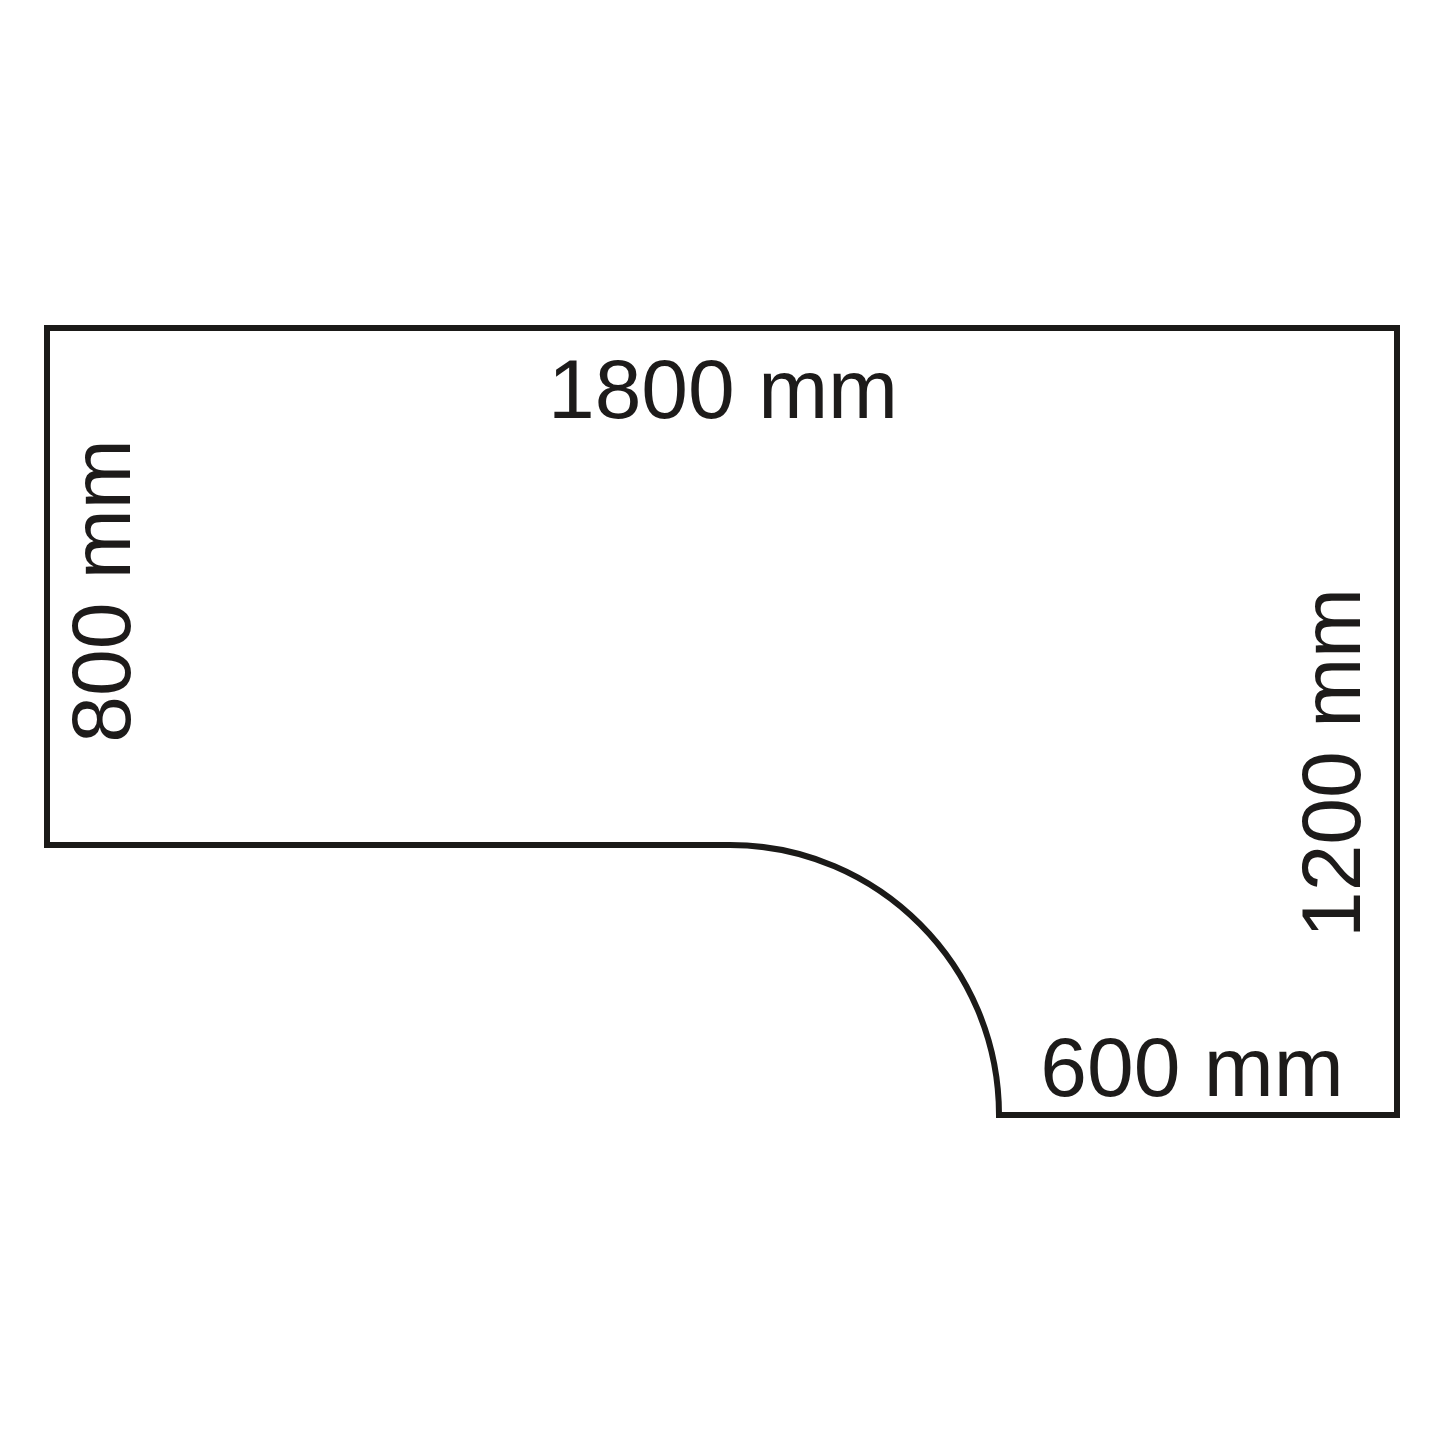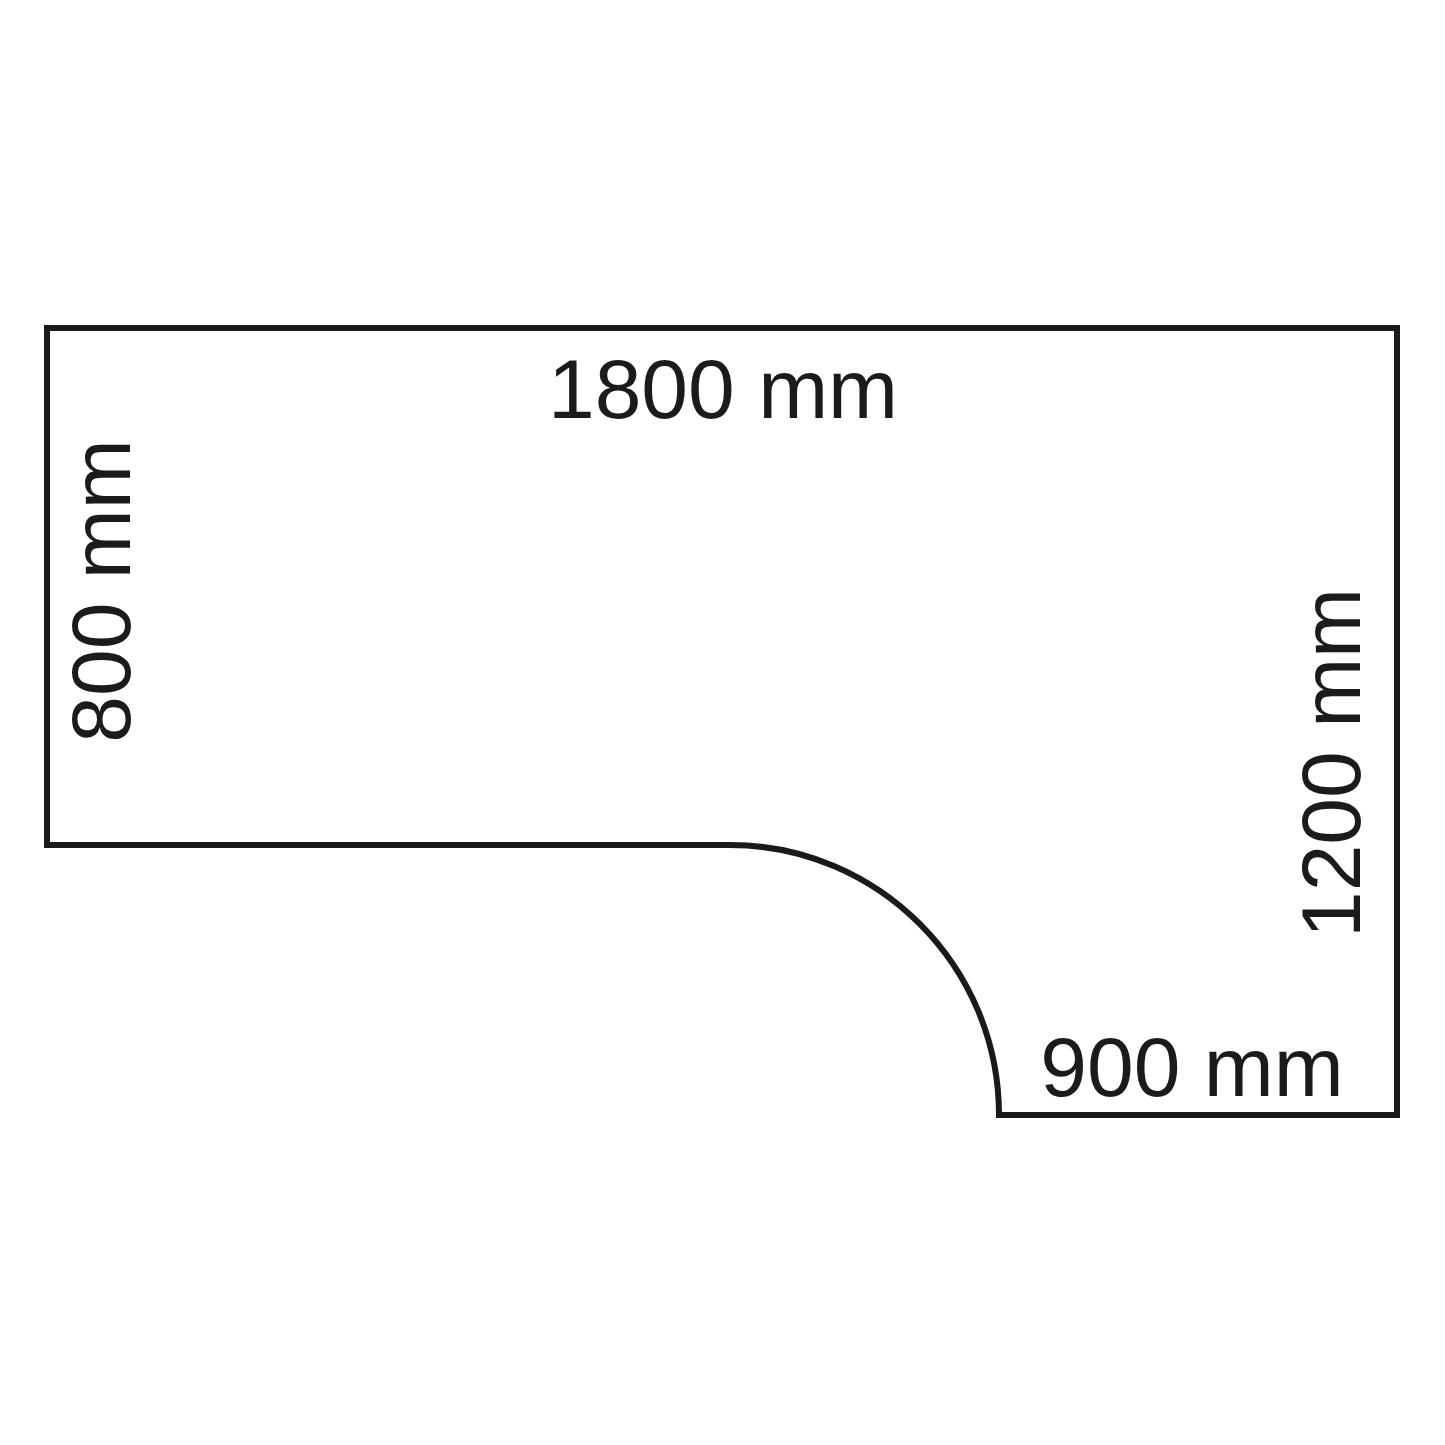--- a/index.html
+++ b/index.html
@@ -60,15 +60,15 @@
   <svg class="outline-svg" viewBox="0 0 1445 1445">
     <path d="M 47 328 L 1397 328 L 1397 1115 L 999 1115 C 999 966 878 845 730 845 L 47 845 Z"></path>
   </svg>
 
   <div class="dim-label h" style="--cx:723px; --cy:391px;">1800 mm</div>
 
   <div class="dim-label v" style="--cx:101px; --cy:591px;">800 mm</div>
 
   <div class="dim-label v" style="--cx:1331px; --cy:763px;">1200 mm</div>
 
-  <div class="dim-label h" style="--cx:1192px; --cy:1069px;">900 mm</div>
+  <div class="dim-label h" style="--cx:1192px; --cy:1069px;">600 mm</div>
 
 </div>
 
 </body></html>

